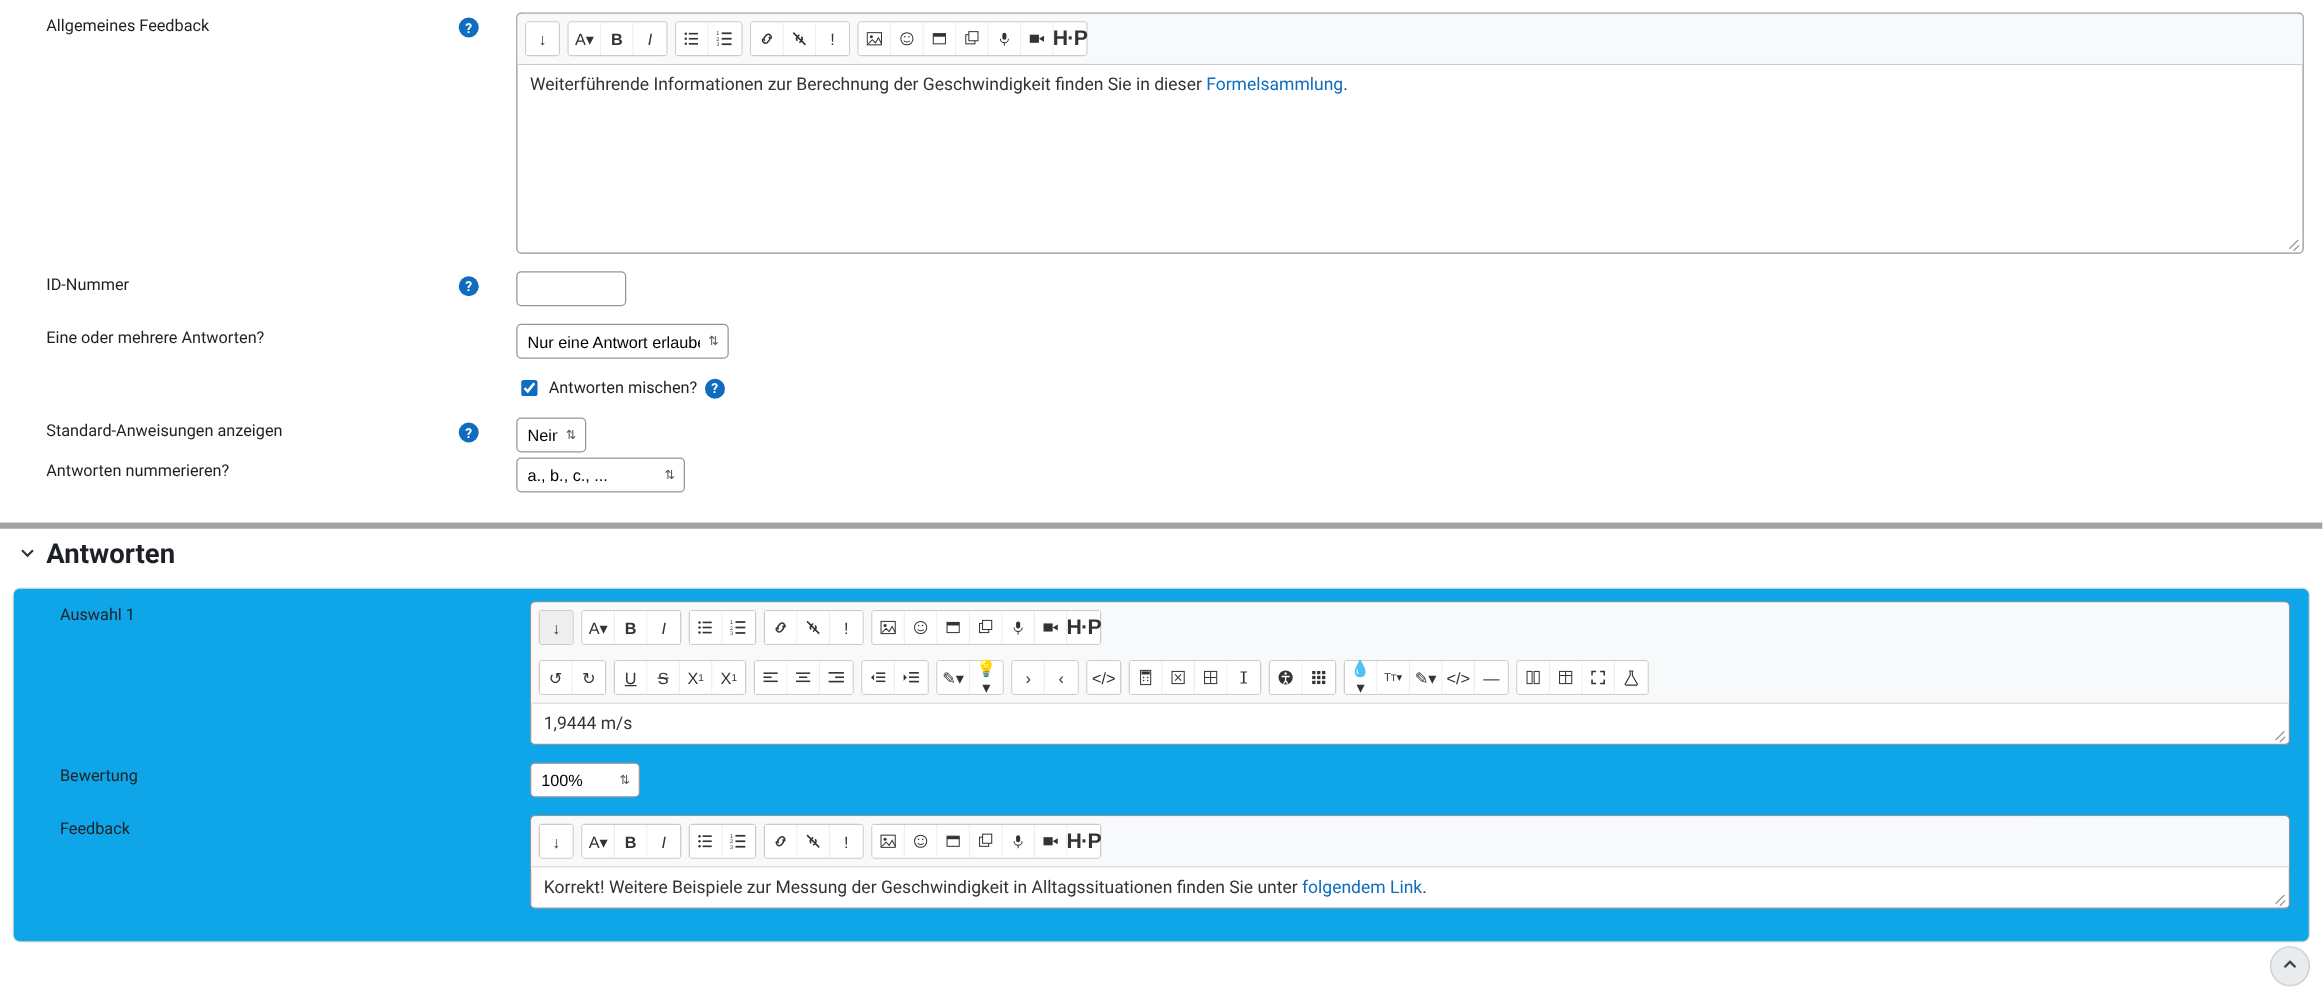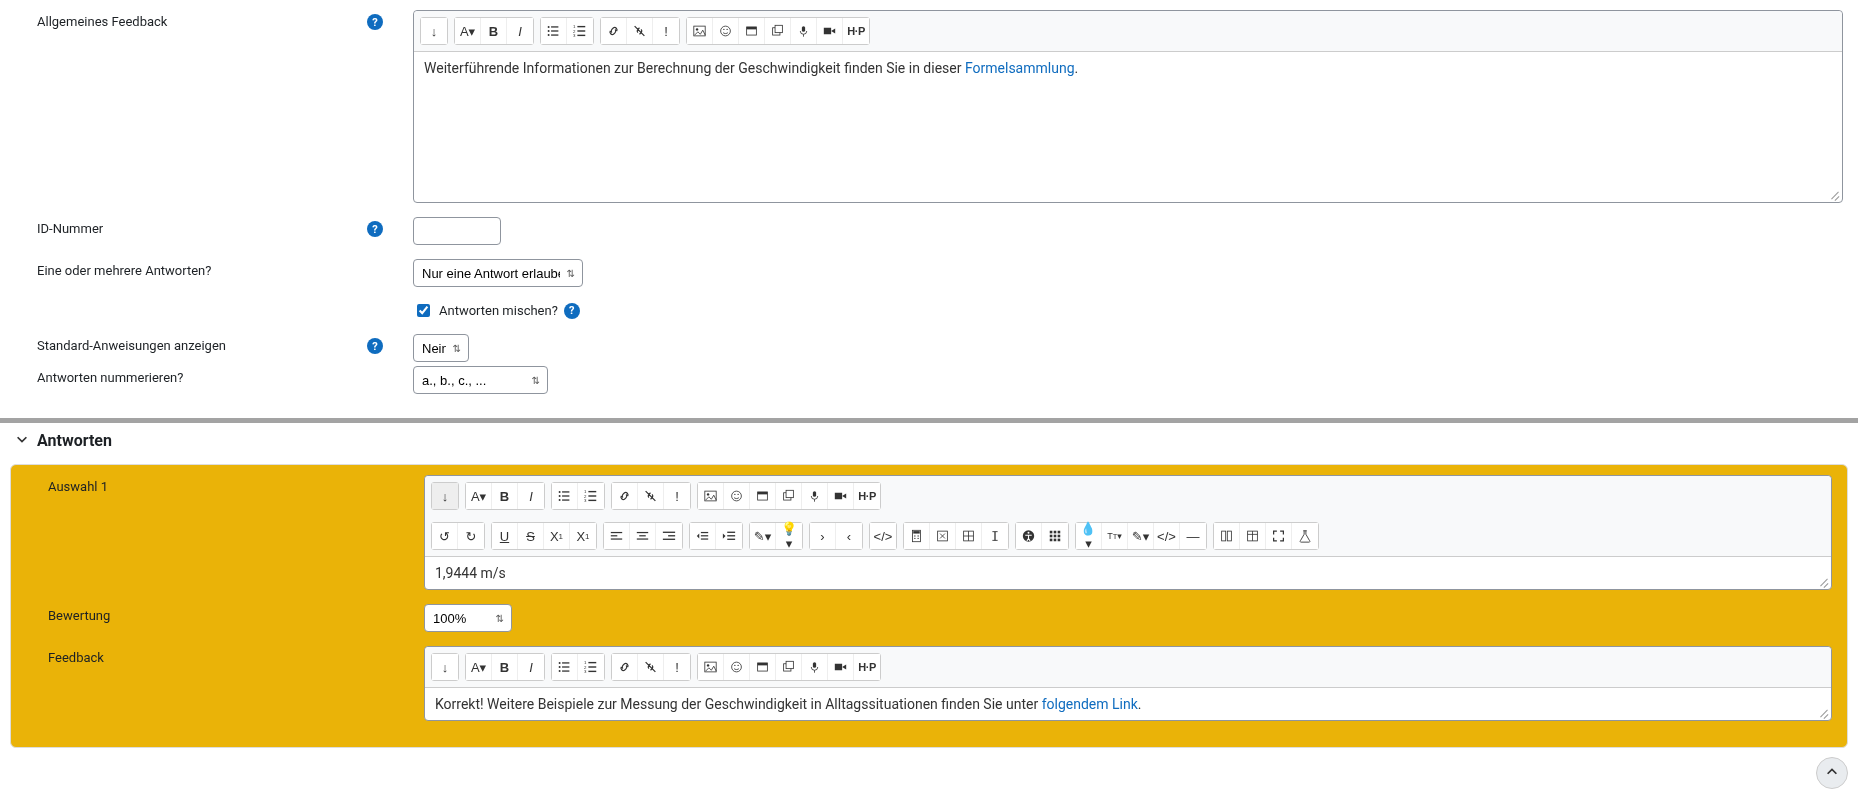--- a/index.html
+++ b/index.html
@@ -5,21 +5,21 @@
   * { box-sizing: border-box; }
   body {
     margin: 0;
     padding: 0;
     font-family: -apple-system, BlinkMacSystemFont, "Segoe UI", Roboto, sans-serif;
     font-size: 14px;
     color: #1d2125;
     background: #fff;
   }
   .form-section { padding: 10px 15px; border-bottom: 5px solid #a3a3a3; }
-  .form-section.shaded { background: #eab308; border:1px solid #ddd; margin:0 10px 10px; border-radius:6px; }
+  .form-section.shaded { background: #0ea5e9; border:1px solid #ddd; margin:0 10px 10px; border-radius:6px; }
   .form-row {
     display: flex;
     align-items: flex-start;
     margin-bottom: 14px;
   }
   .label-col {
     width: 352px;
     flex-shrink: 0;
     display:flex;
     align-items:center;
@@ -78,29 +78,29 @@
   .sel-wrap::after {
     content:"⇅"; font-size:10px; color:#555; position:absolute; right:8px; top:50%; transform:translateY(-50%);
     pointer-events:none;
   }
   .checkbox-row { display:flex; align-items:center; gap:6px; font-size:13px; }
   .checkbox-row input[type=checkbox]{accent-color:#0f6cbf;}
   .section-header {
     display:flex; align-items:center; gap:8px; padding:8px 15px 14px; cursor:pointer;
   }
   .section-header .chev { font-size:14px; }
-  .section-header h2 { margin:0; font-size:16px; font-weight:700; }
+  .section-header h2 { margin:0; font-size:22px; font-weight:700; }
   .scroll-top {
     position:fixed; right:10px; bottom:10px; width:32px; height:32px; border-radius:50%;
     background:#e9ecef; display:flex; align-items:center; justify-content:center; cursor:pointer;
     font-size:16px; color:#333; border:1px solid #ccc;
   }
   .bold{font-weight:bold;}
   .italic{font-style:italic;}
-  .h5p{font-weight:bold;font-size:11px;letter-spacing:-0.5px;text-align:center;}
+  .h5p{font-weight:bold;font-size:17px;letter-spacing:-0.5px;text-align:center;}
 </style>
 </head>
 <body>
 
 <div class="form-section">
 
   <div class="form-row">
     <div class="label-col">
         <span class="lbl">Allgemeines Feedback</span>
       </div>

